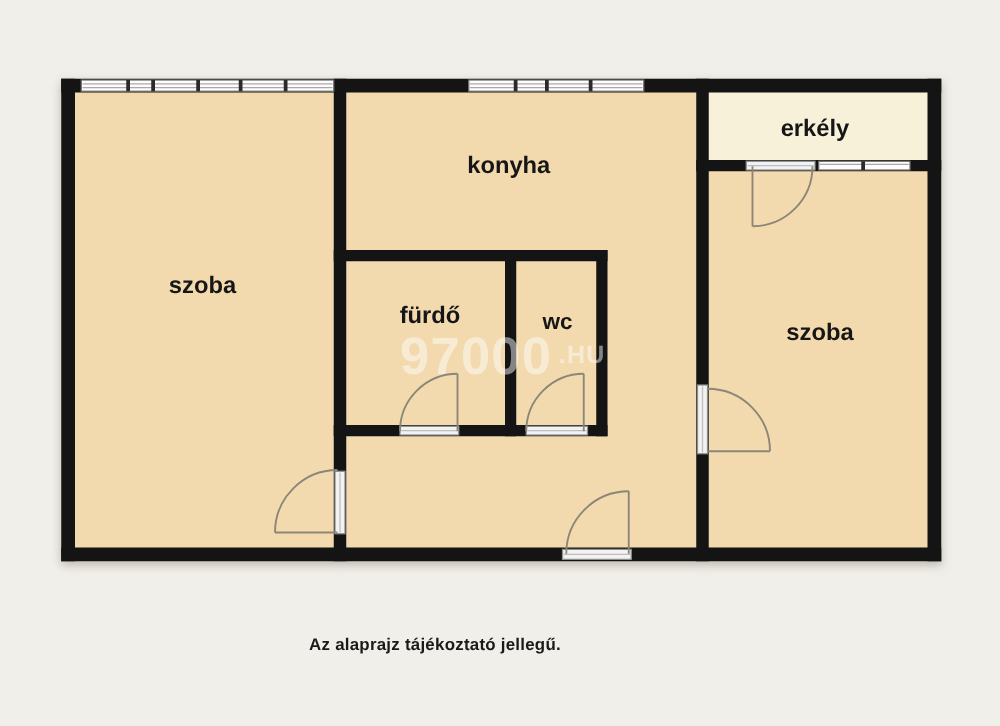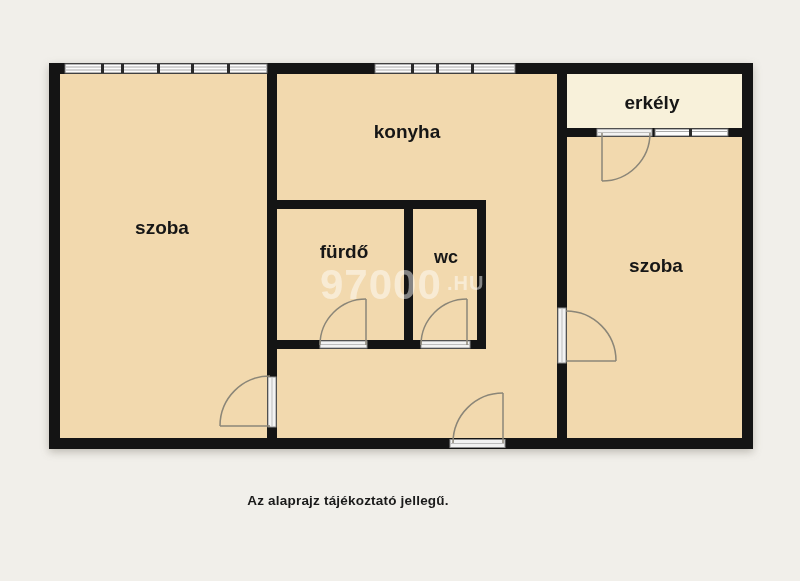--- a/index.html
+++ b/index.html
@@ -15,21 +15,21 @@
   svg text{
     font-family:"Liberation Sans", sans-serif;
     font-weight:bold;
     fill:#161616;
   }
   .room-label{font-size:19px;}
   .room-label-sm{font-size:18px;}
   .watermark-text{fill:#ffffff;opacity:0.48;letter-spacing:1px;}
   .caption{
     position:absolute;
-    left:0;top:493px;width:696px;
+    left:0;top:508px;width:696px;
     text-align:center;
     font-size:13.5px;
     font-weight:bold;
     color:#1a1a1a;
     letter-spacing:0.2px;
   }
   .wall{fill:#141414;}
   .win-strip{fill:#fdfdfd;stroke:#6f6f6f;stroke-width:1;}
   .win-line{stroke:#a9a9a9;stroke-width:1;}
   .win-tick{fill:#2a2a2a;}

